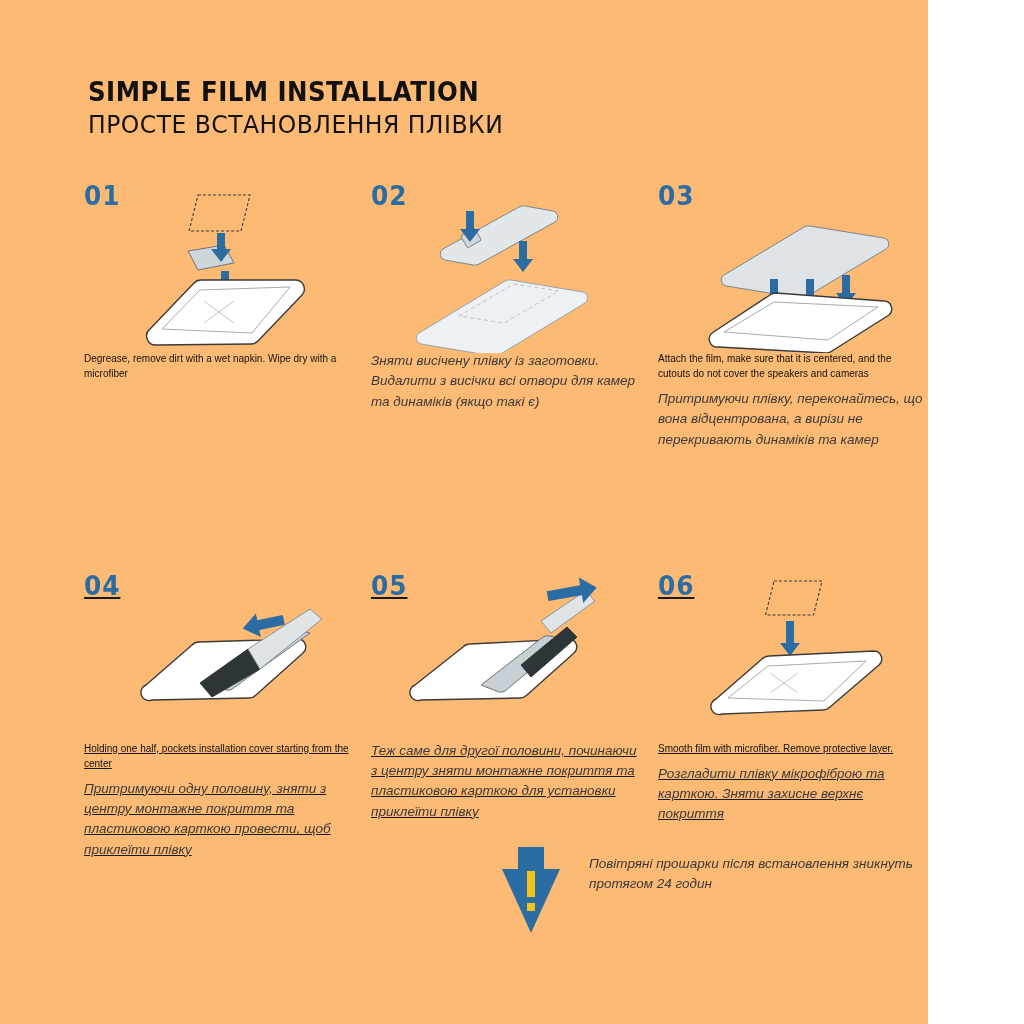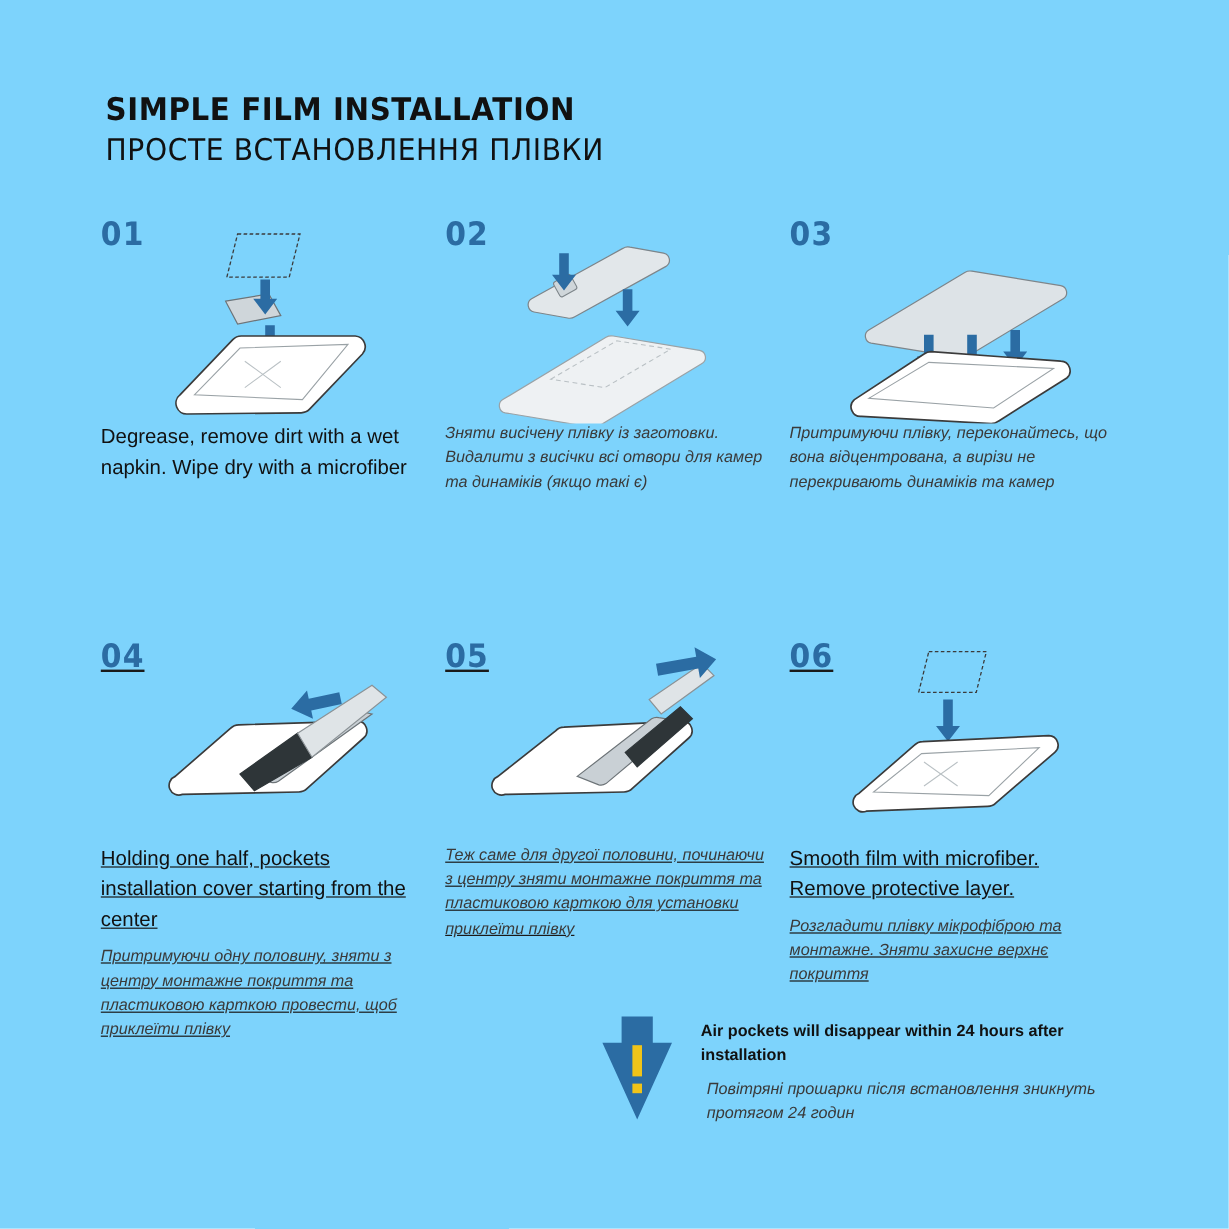--- a/index.html
+++ b/index.html
@@ -11,23 +11,23 @@
     width: 1024px;
     height: 1024px;
     font-family: "Liberation Sans", sans-serif;
     color: #1a1a1a;
     position: relative;
     overflow: hidden;
   }
   .sheet {
     position: absolute;
     left: 0; top: 0;
-    width: 1024px;
+    width: 928px;
     height: 1024px;
-    background: #7dd3fc;
+    background: #fdba74;
   }
   .header {
     position: absolute;
     left: 88px;
     top: 78px;
   }
   .title-en {
     font-family: "DejaVu Sans", sans-serif;
     font-weight: bold;
     font-size: 26px;
@@ -74,21 +74,21 @@
     margin: 0 0 0 0;
     transform: scaleX(0.92);
     transform-origin: left center;
   }
   .art {
     height: 168px;
     position: relative;
     margin-top: -28px;
   }
   .cap-en {
-    font-size: 17px;
+    font-size: 10px;
     line-height: 1.5;
     color: #111;
     margin: 0 0 8px 0;
   }
   .cap-uk {
     font-size: 13.5px;
     line-height: 1.5;
     color: #3a3a3a;
     font-style: italic;
     margin: 0;
@@ -209,20 +209,21 @@
             </g>
 
             <g stroke="#3b3b3b" stroke-width="1.4" fill="#fff">
               <path d="M54 150 L112 112 a10 10 0 0 1 6 -2 L226 118 a8 8 0 0 1 5 14 L174 168 a10 10 0 0 1 -6 2 L60 164 a8 8 0 0 1 -6 -14 z"></path>
             </g>
             <g stroke="#9aa2a6" stroke-width="0.9" fill="none">
               <path d="M66 149 L116 119 L220 124 L170 157 z"></path>
             </g>
           </svg>
         </div>
+        <p class="cap-en">Attach the film, make sure that it is centered, and the cutouts do not cover the speakers and cameras</p>
         <p class="cap-uk">Притримуючи плівку, переконайтесь, що вона відцентрована, а вирізи не перекривають динаміків та камер</p>
       </div>
     </div>
 
     <div class="row row2">
 
       <div class="cell">
         <div class="step-num">04</div>
         <div class="art">
           <svg width="270" height="170" viewBox="0 0 270 170">
@@ -288,32 +289,31 @@
             <g stroke="#9aa2a6" stroke-width="0.9" fill="none">
               <path d="M70 125 L110 93 L208 88 L166 128 z"></path>
             </g>
             <g stroke="#b9c0c4" stroke-width="0.9">
               <line x1="112" y1="100" x2="140" y2="120"></line>
               <line x1="140" y1="100" x2="112" y2="120"></line>
             </g>
           </svg>
         </div>
         <p class="cap-en">Smooth film with microfiber. Remove protective layer.</p>
-        <p class="cap-uk">Розгладити плівку мікрофіброю та монтажне. Зняти захисне верхнє покриття</p>
+        <p class="cap-uk">Розгладити плівку мікрофіброю та карткою. Зняти захисне верхнє покриття</p>
       </div>
     </div>
   </div>
 
   <div class="footer">
     <div class="warn-icon">
       <svg width="62" height="92" viewBox="0 0 62 92">
         <path d="M31 2 L44 2 L44 24 L60 24 L31 88 L2 24 L18 24 L18 2 Z" fill="#2b6ca3"></path>
         <rect x="27" y="26" width="8" height="26" fill="#f0c419"></rect>
         <rect x="27" y="58" width="8" height="8" fill="#f0c419"></rect>
       </svg>
     </div>
     <div class="footer-text">
-      <p class="foot-en">Air pockets will disappear within 24 hours after installation</p>
       <p class="foot-uk">Повітряні прошарки після встановлення зникнуть протягом 24 годин</p>
     </div>
   </div>
 
 </div>
 
 </body></html>

